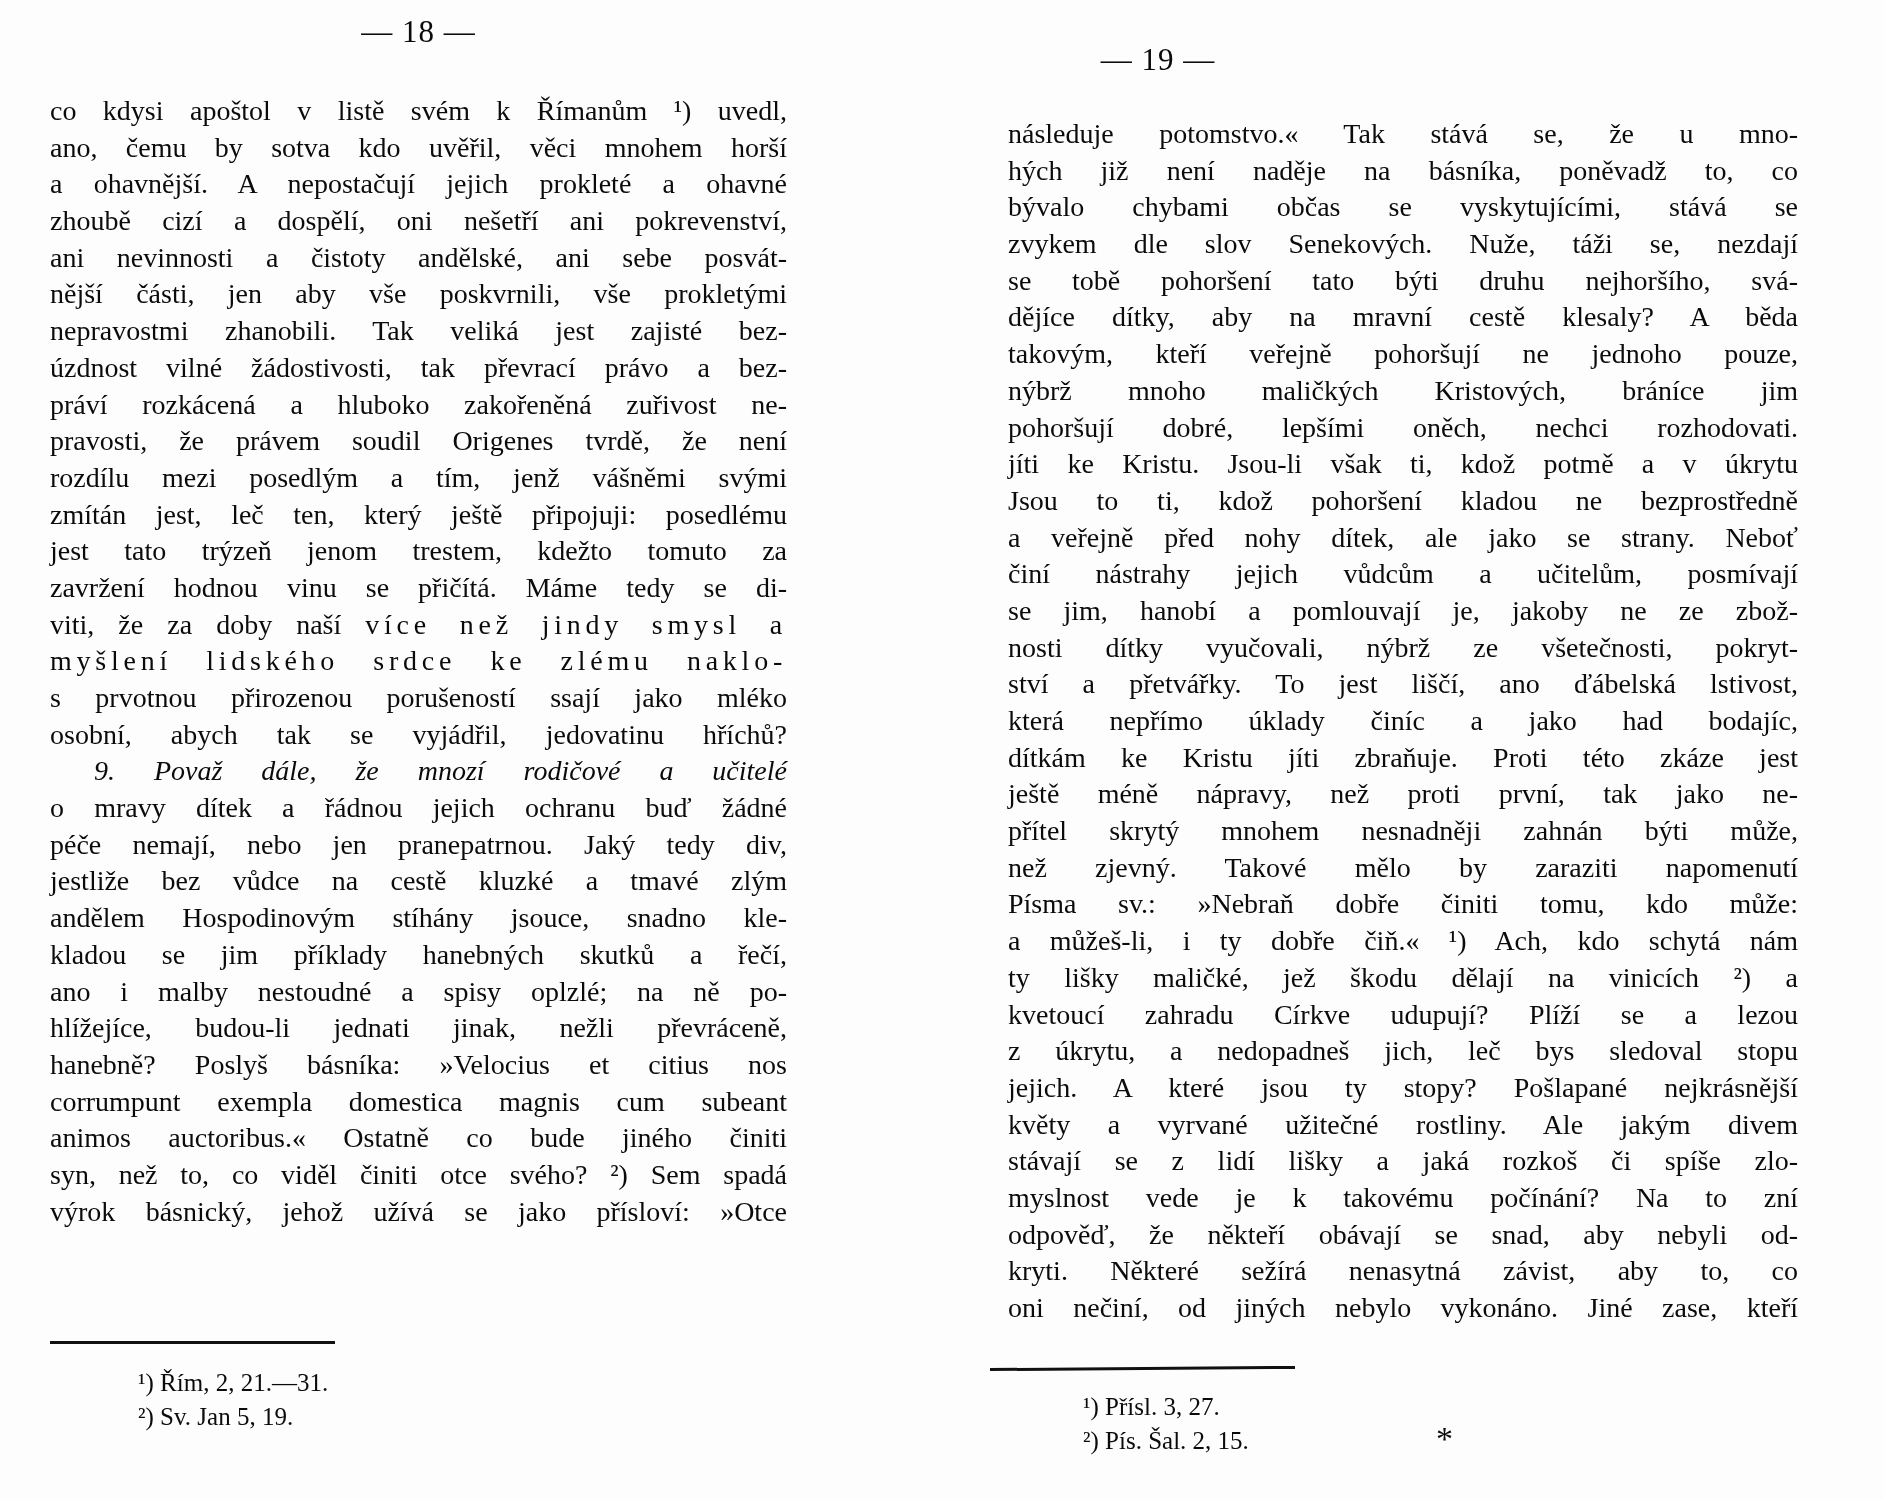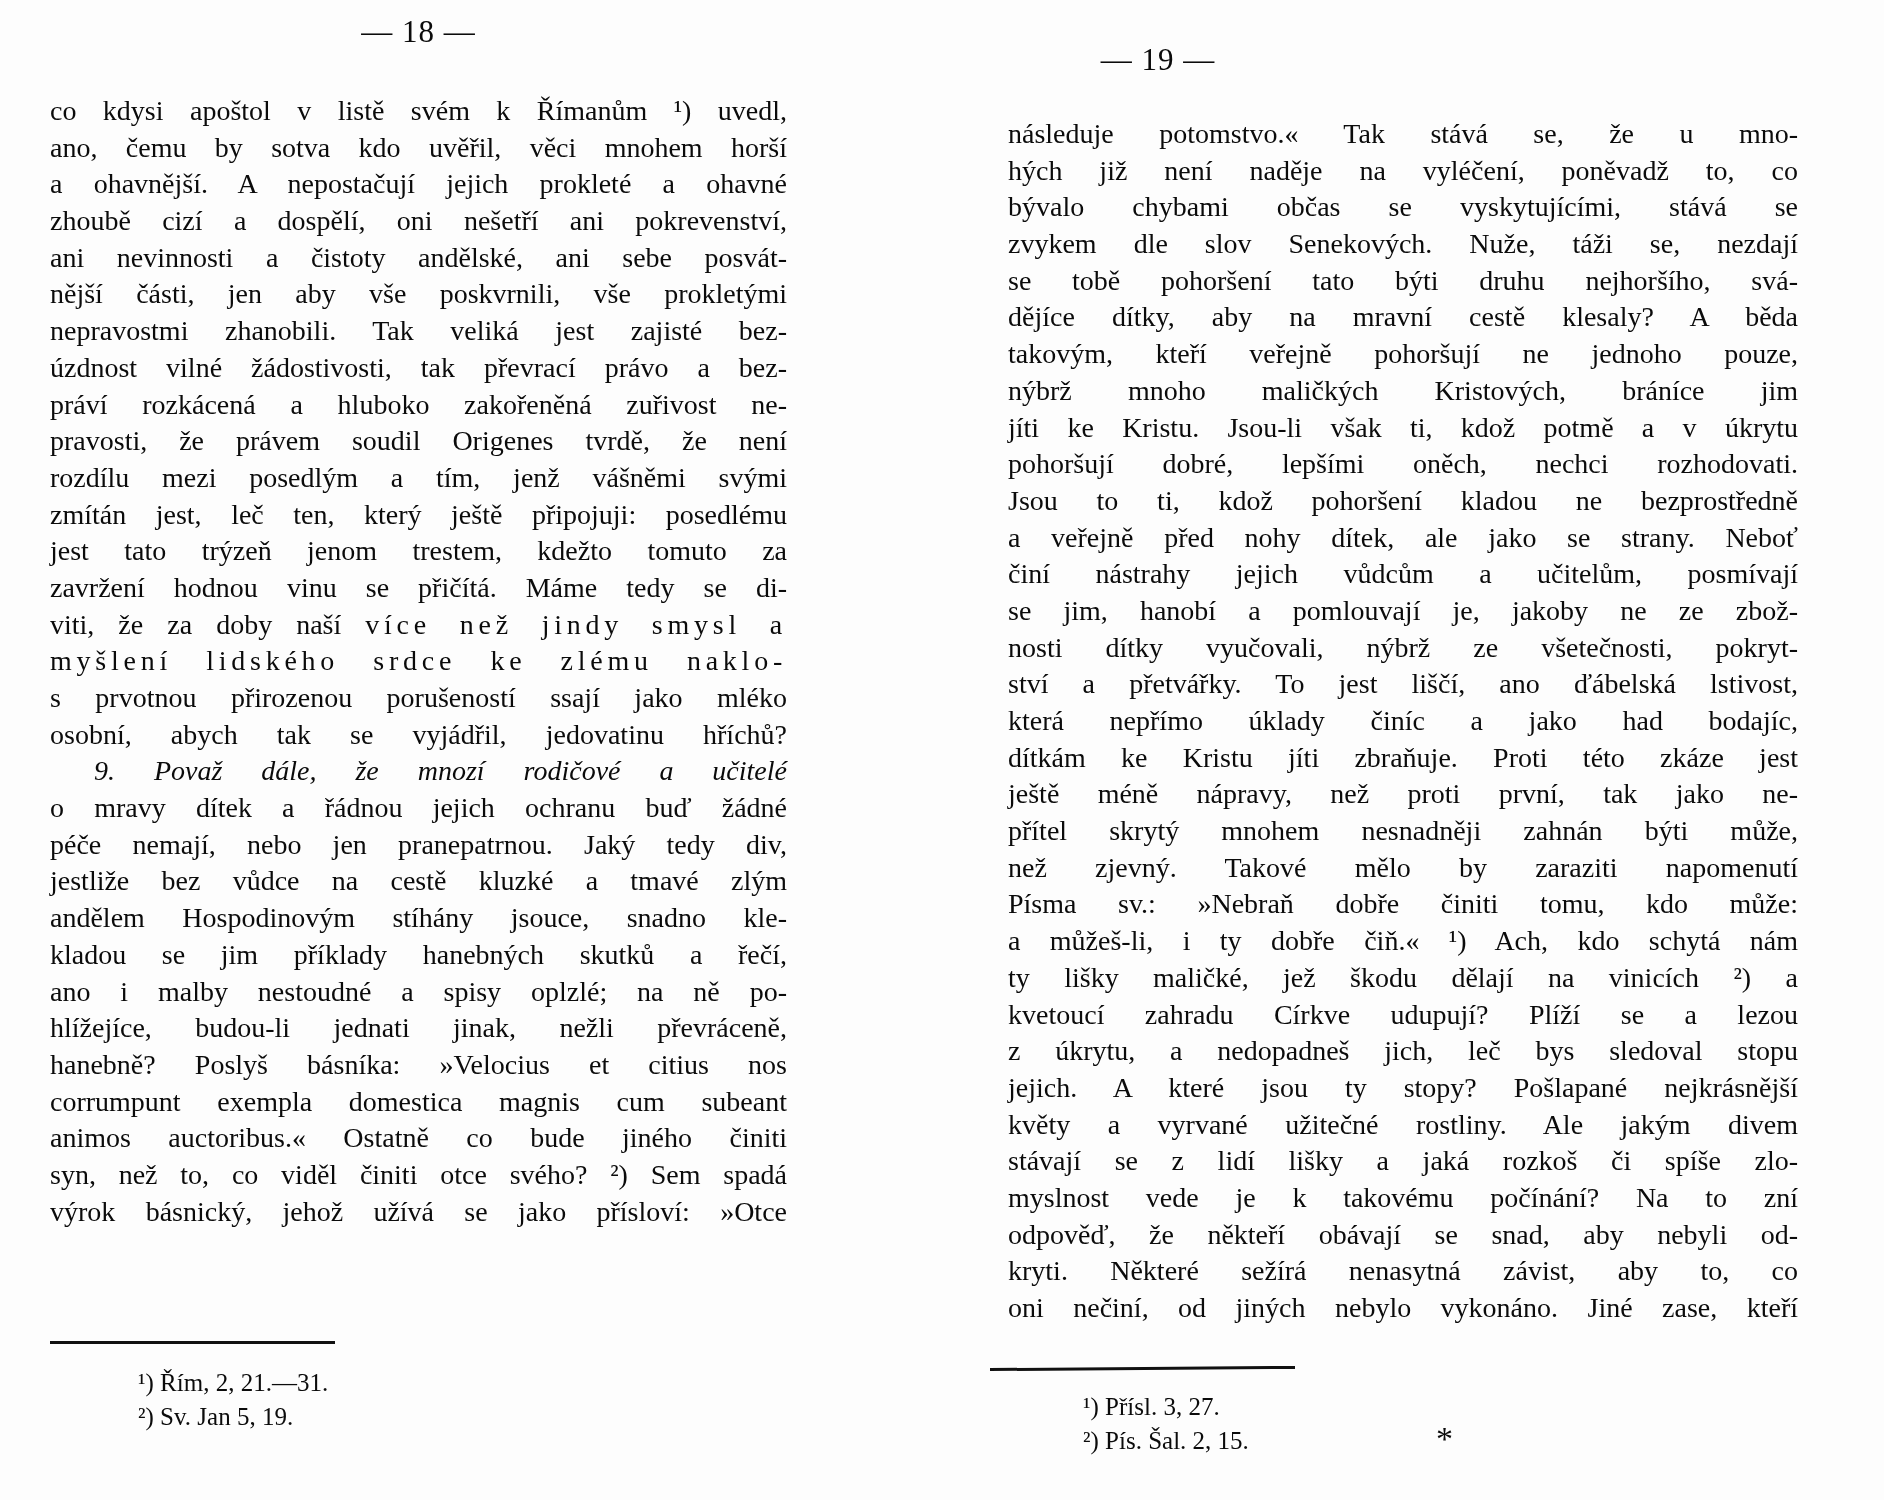--- a/index.html
+++ b/index.html
@@ -87,29 +87,29 @@
     <div class="footnotes">
         <div class="fn">¹) Řím, 2, 21.—31.</div>
         <div class="fn">²) Sv. Jan 5, 19.</div>
       </div>
   </section>
 
   <section class="page right">
     <div class="page-number">— 19 —</div>
     <div class="body-text">
         <div class="line"><span>následuje potomstvo.« Tak stává se, že u mno-</span></div>
-        <div class="line"><span>hých již není naděje na vyléčení, poněvadž to, co</span></div>
+        <div class="line"><span>hých již není naděje na básníka, poněvadž to, co</span></div>
         <div class="line"><span>bývalo chybami občas se vyskytujícími, stává se</span></div>
         <div class="line"><span>zvykem dle slov Senekových. Nuže, táži se, nezdají</span></div>
         <div class="line"><span>se tobě pohoršení tato býti druhu nejhoršího, svá-</span></div>
         <div class="line"><span>dějíce dítky, aby na mravní cestě klesaly? A běda</span></div>
         <div class="line"><span>takovým, kteří veřejně pohoršují ne jednoho pouze,</span></div>
         <div class="line"><span>nýbrž mnoho maličkých Kristových, bráníce jim</span></div>
+        <div class="line"><span>pohoršují dobré, lepšími oněch, nechci rozhodovati.</span></div>
         <div class="line"><span>jíti ke Kristu. Jsou-li však ti, kdož potmě a v úkrytu</span></div>
-        <div class="line"><span>pohoršují dobré, lepšími oněch, nechci rozhodovati.</span></div>
         <div class="line"><span>Jsou to ti, kdož pohoršení kladou ne bezprostředně</span></div>
         <div class="line"><span>a veřejně před nohy dítek, ale jako se strany. Neboť</span></div>
         <div class="line"><span>činí nástrahy jejich vůdcům a učitelům, posmívají</span></div>
         <div class="line"><span>se jim, hanobí a pomlouvají je, jakoby ne ze zbož-</span></div>
         <div class="line"><span>nosti dítky vyučovali, nýbrž ze všetečnosti, pokryt-</span></div>
         <div class="line"><span>ství a přetvářky. To jest liščí, ano ďábelská lstivost,</span></div>
         <div class="line"><span>která nepřímo úklady činíc a jako had bodajíc,</span></div>
         <div class="line"><span>dítkám ke Kristu jíti zbraňuje. Proti této zkáze jest</span></div>
         <div class="line"><span>ještě méně nápravy, než proti první, tak jako ne-</span></div>
         <div class="line"><span>přítel skrytý mnohem nesnadněji zahnán býti může,</span></div>

